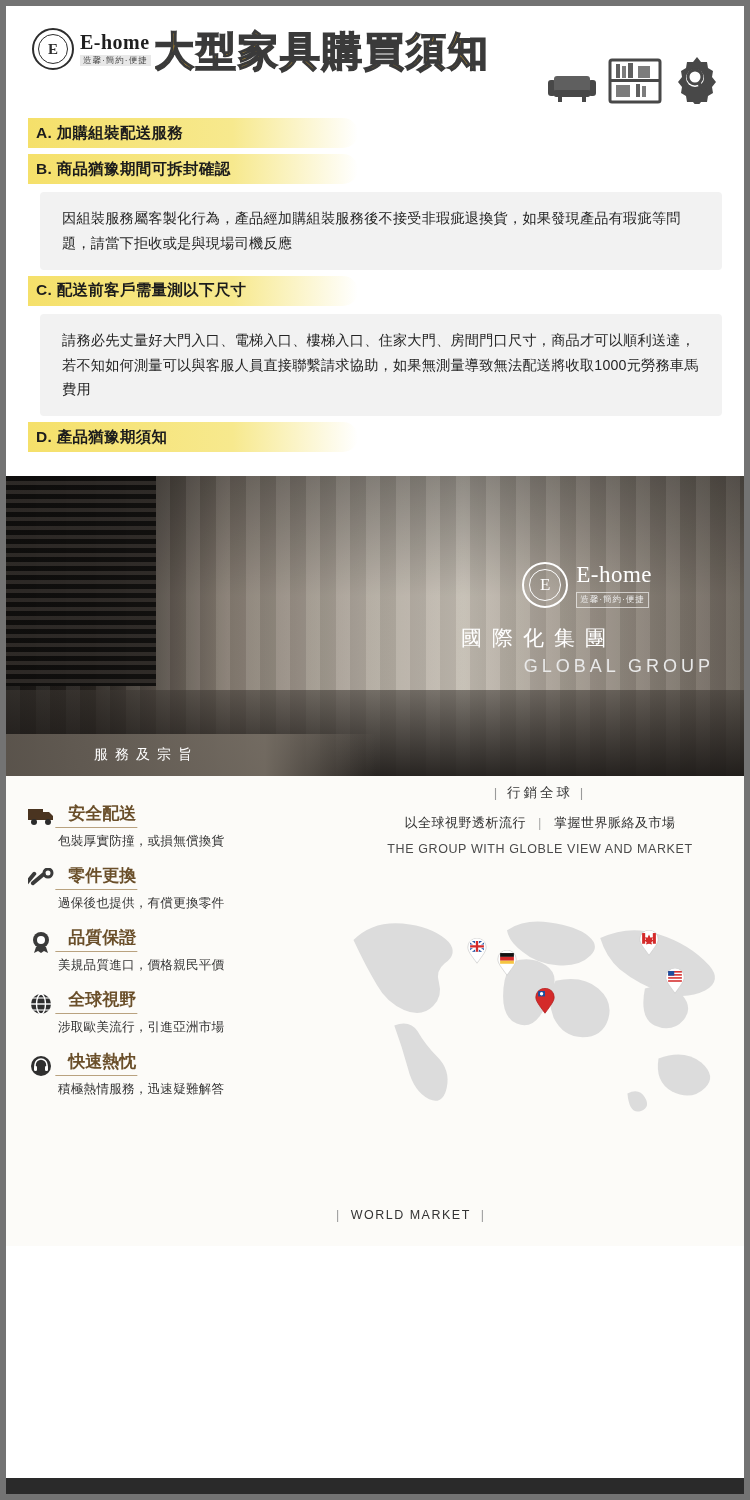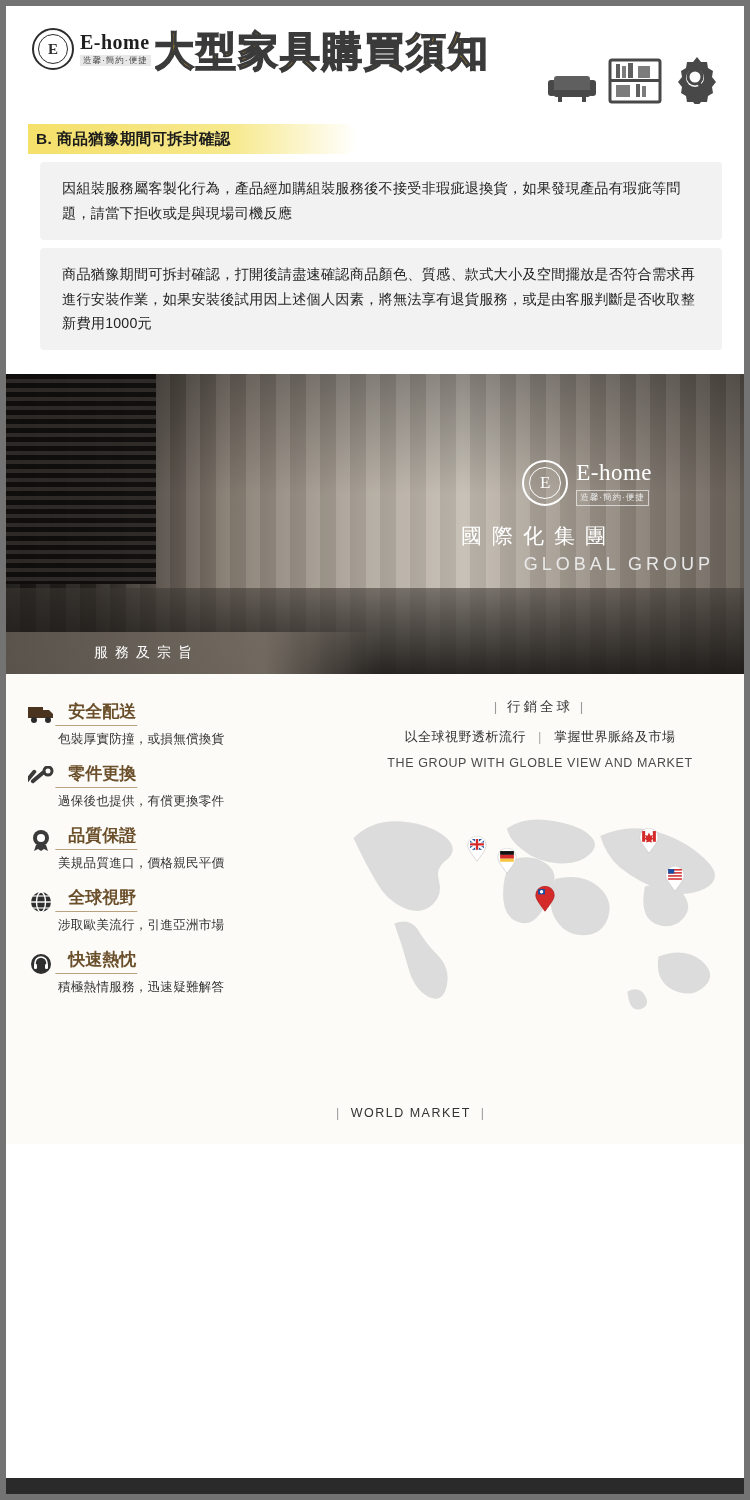--- a/index.html
+++ b/index.html
@@ -277,21 +277,21 @@
   .feat-title i { display: inline-block; transform: skewX(12deg); font-style: normal; }
   .feat-desc {
     font-size: 12.6px;
     color: #333;
     margin-top: 5px;
     letter-spacing: .2px;
   }
   .mapzone {
     flex: 1;
     position: relative;
-    padding-top: 24px;
+    padding-top: 8px;
   }
   .mz-top {
     text-align: center;
     font-size: 13.5px;
     color: #3a3a3a;
     letter-spacing: 3px;
     position: relative;
   }
   .mz-top .bar { color: #9a9a9a; font-weight: 300; }
   .mz-line2 {
@@ -383,36 +383,50 @@
           <circle cx="23" cy="23" r="7" fill="none" stroke="#2f2f2f" stroke-width="3"></circle>
           <rect x="28" y="28" width="10" height="4" rx="2" transform="rotate(45 28 28)" fill="#2f2f2f"></rect>
         </svg>
       </span>
     </div>
   </div>
 
   <div class="content">
 
     <div class="sec">
+      <div class="sec-head">
+        <div class="ribbon"></div>
+        <span>A. 加購組裝配送服務</span>
+      </div>
     </div>
 
     <div class="sec">
       <div class="sec-head">
         <div class="ribbon"></div>
         <span>B. 商品猶豫期間可拆封確認</span>
       </div>
       <div class="sec-body">
         <p>因組裝服務屬客製化行為，產品經加購組裝服務後不接受非瑕疵退換貨，如果發現產品有瑕疵等問題，請當下拒收或是與現場司機反應</p>
       </div>
     </div>
 
-
     <div class="sec">
+      <div class="sec-head">
+        <div class="ribbon"></div>
+        <span>C. 配送前客戶需量測以下尺寸</span>
+      </div>
       <div class="sec-body">
-        <p>商品猶豫期間可拆封確認，打開後請盡速確認商品顏色、質感、款式大小及空間擺放是否符合需求再進行安裝作業，如果安裝後試用因上述個人因素，將無法享有退貨服務，或是由客服判斷是否收取整新費用1000元</p>
+        <p>請務必先丈量好大門入口、電梯入口、樓梯入口、住家大門、房間門口尺寸，商品才可以順利送達，若不知如何測量可以與客服人員直接聯繫請求協助，如果無測量導致無法配送將收取1000元勞務車馬費用</p>
+      </div>
+    </div>
+
+    <div class="sec">
+      <div class="sec-head">
+        <div class="ribbon"></div>
+        <span>D. 產品猶豫期須知</span>
       </div>
     </div>
 
   </div>
 
   <div class="banner">
     <div class="pillars"></div>
     <div class="blinds"></div>
     <div class="floor"></div>
 

